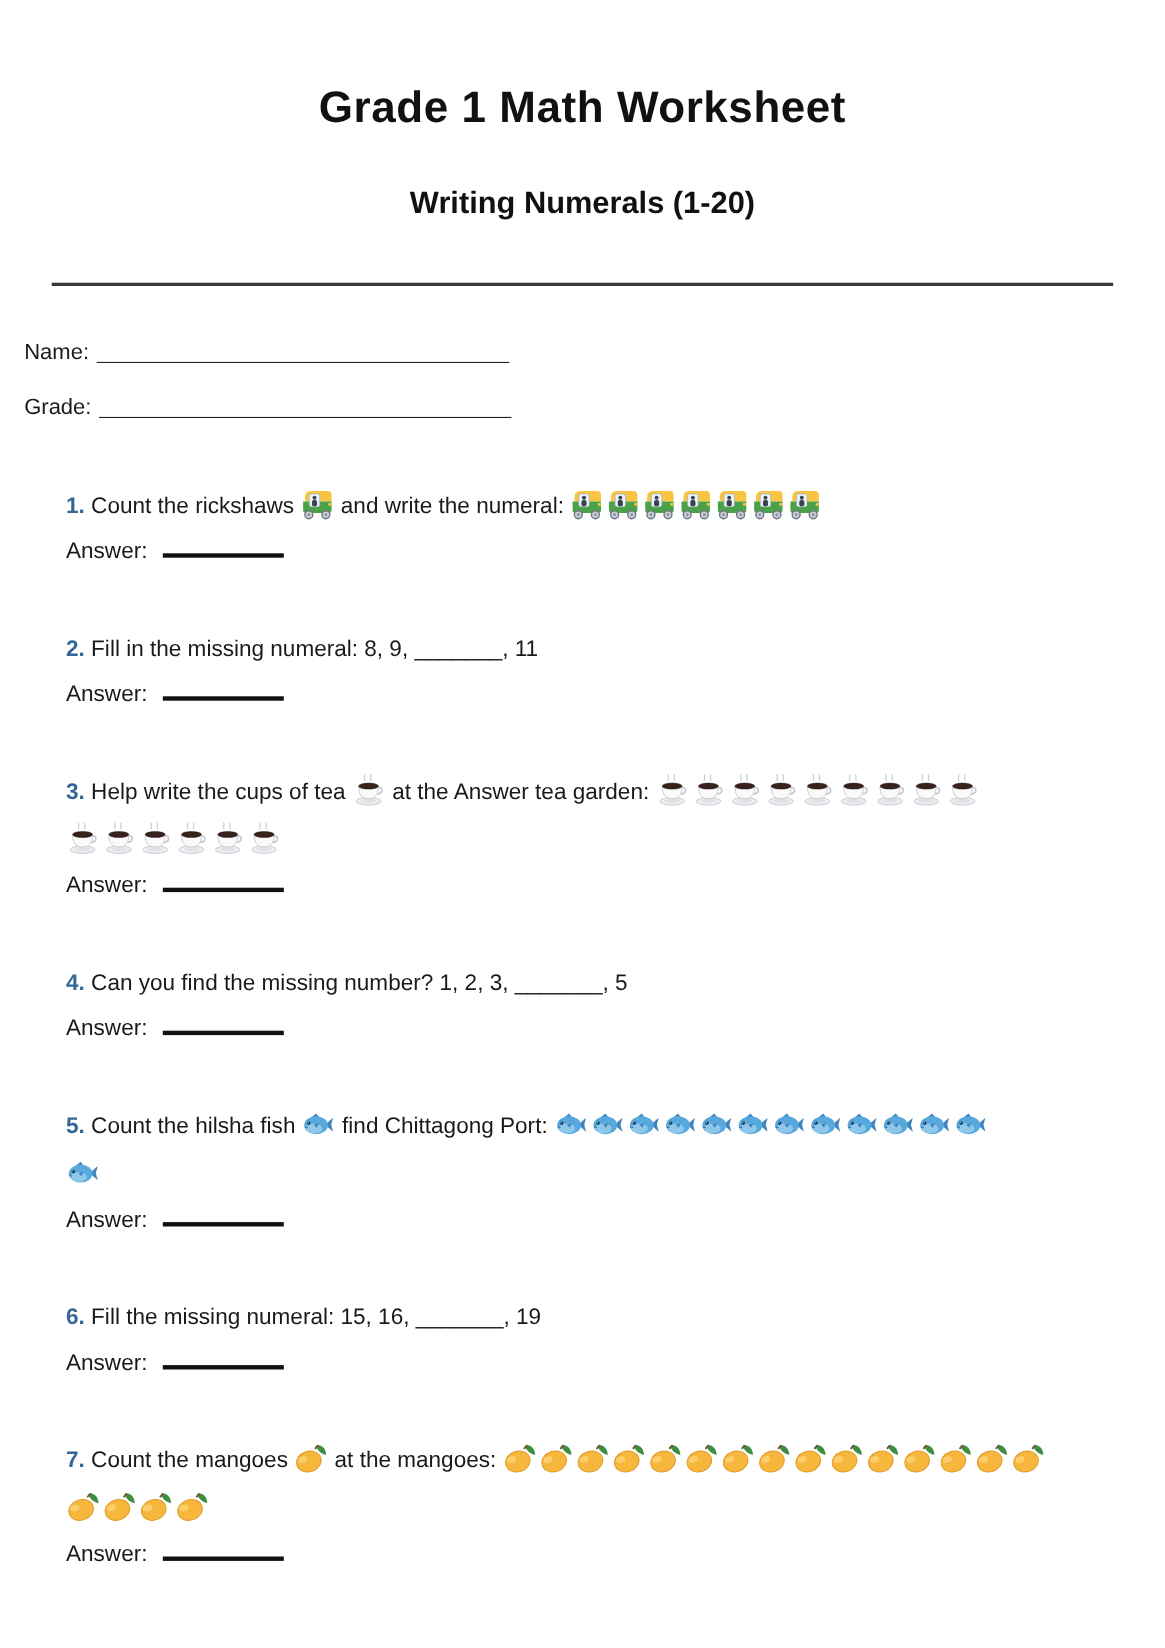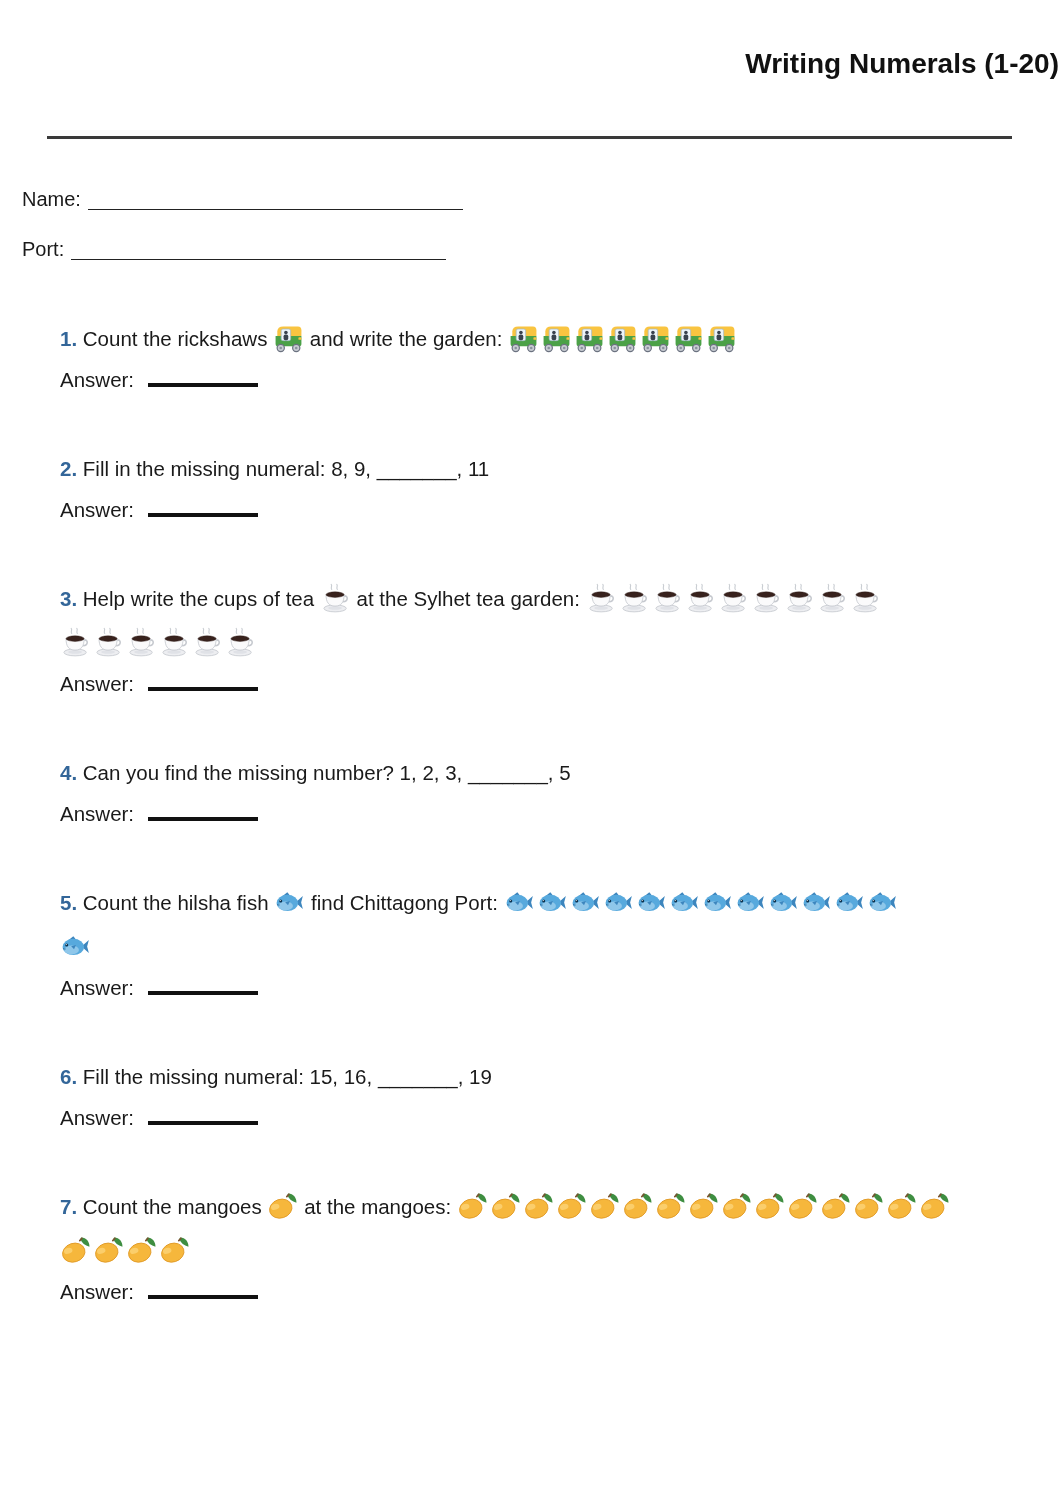--- a/index.html
+++ b/index.html
@@ -15,21 +15,21 @@
   h1.title {
     margin-top: 76px;
     text-align: center;
     font-size: 40px;
     font-weight: bold;
     letter-spacing: 0.5px;
     color: #111;
   }
   h2.subtitle {
     margin-top: 48px;
-    text-align: right;
+    text-align: center;
     font-size: 28px;
     font-weight: bold;
     color: #111;
   }
   .divider {
     margin: 56px 47px 0 47px;
     border: none;
     border-top: 3px solid #3a3a3a;
   }
 
@@ -115,42 +115,43 @@
         <ellipse cx="16" cy="20.5" rx="13.2" ry="10.8" fill="#F6B73C"></ellipse>
         <ellipse cx="16" cy="20.5" rx="13.2" ry="10.8" fill="none" stroke="#E09A26" stroke-width="1"></ellipse>
         <ellipse cx="10.5" cy="16.5" rx="5" ry="3.4" fill="#FBCE6B"></ellipse>
       </g>
     </symbol>
   </defs>
 </svg>
 
 <div class="page">
 
+  <h1 class="title">Grade 1 Math Worksheet</h1>
   <h2 class="subtitle">Writing Numerals (1-20)</h2>
   <hr class="divider">
 
   <div class="meta">
     <div class="meta-row">
       <span>Name:</span><span class="write-line"></span>
     </div>
     <div class="meta-row">
-      <span>Port:</span><span class="write-line"></span>
+      <span>Grade:</span><span class="write-line"></span>
     </div>
   </div>
 
   <div class="questions">
 
     <div class="q-block">
       <p class="q-text">
         <span class="q-num">1.</span>
         <span>Count the rickshaws</span>
         <svg class="emoji">
             <use href="#icon-rickshaw"></use>
           </svg>
-        <span>and write the garden:</span>
+        <span>and write the numeral:</span>
         <span class="strip"><svg class="emoji">
               <use href="#icon-rickshaw" xlink:href="#icon-rickshaw"></use>
             </svg><svg class="emoji">
               <use href="#icon-rickshaw" xlink:href="#icon-rickshaw"></use>
             </svg><svg class="emoji">
               <use href="#icon-rickshaw" xlink:href="#icon-rickshaw"></use>
             </svg><svg class="emoji">
               <use href="#icon-rickshaw" xlink:href="#icon-rickshaw"></use>
             </svg><svg class="emoji">
               <use href="#icon-rickshaw" xlink:href="#icon-rickshaw"></use>
@@ -175,21 +176,21 @@
       </p>
     </div>
 
     <div class="q-block">
       <p class="q-text">
         <span class="q-num">3.</span>
         <span>Help write the cups of tea</span>
         <svg class="emoji">
             <use href="#icon-teacup"></use>
           </svg>
-        <span>at the Sylhet tea garden:</span>
+        <span>at the Answer tea garden:</span>
         <span class="strip"><svg class="emoji">
               <use href="#icon-teacup" xlink:href="#icon-teacup"></use>
             </svg><svg class="emoji">
               <use href="#icon-teacup" xlink:href="#icon-teacup"></use>
             </svg><svg class="emoji">
               <use href="#icon-teacup" xlink:href="#icon-teacup"></use>
             </svg><svg class="emoji">
               <use href="#icon-teacup" xlink:href="#icon-teacup"></use>
             </svg><svg class="emoji">
               <use href="#icon-teacup" xlink:href="#icon-teacup"></use>

